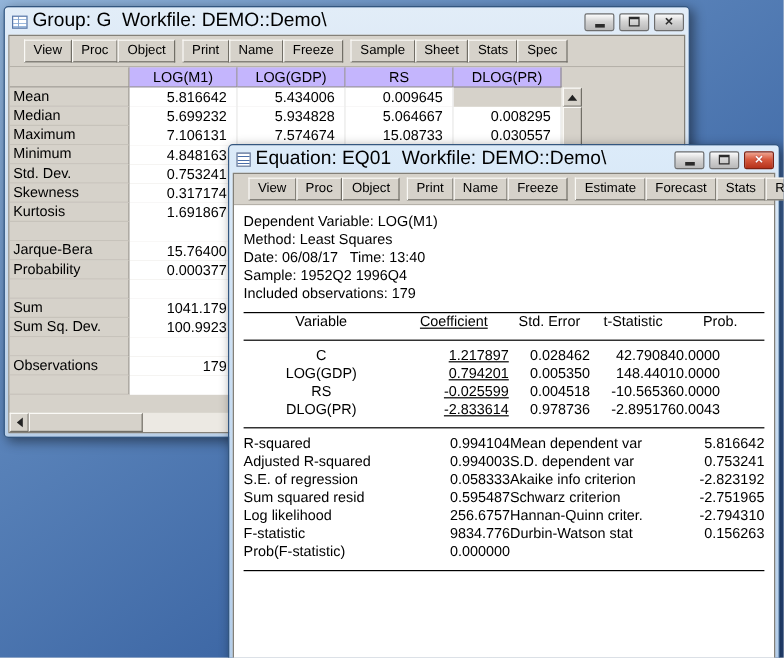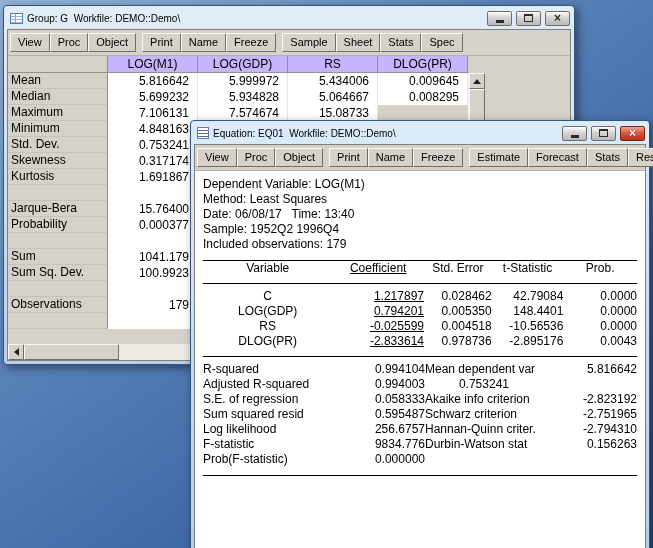--- a/index.html
+++ b/index.html
@@ -7,38 +7,38 @@
   body{
     position:relative;
     font-family:"Liberation Sans","DejaVu Sans",sans-serif;
     background:linear-gradient(145deg,#93b5da 0%,#5b84ba 35%,#3c66a4 70%,#2b4f8c 100%);
   }
   .window{position:absolute;border:1px solid #33567f;border-radius:4px;box-shadow:3px 3px 10px rgba(0,0,0,.45);padding:3px;}
   .w1{left:3px;top:5px;width:572px;height:360px;background:linear-gradient(#e2edf8,#b9cfe7);z-index:1;}
   .w2{left:190px;top:120px;width:460px;height:440px;background:linear-gradient(#dcebf9,#b3cde9);z-index:2;}
 
   .titlebar{height:20px;display:flex;align-items:center;gap:4px;padding:0 1px 2px 3px;}
-  .title{font-size:10px;color:#000;flex:1;white-space:pre;overflow:hidden;}
+  .title{font-size:16px;color:#000;flex:1;white-space:pre;overflow:hidden;}
   .tb-btn{width:25px;height:15px;border:1px solid #6e6e6e;border-radius:2px;
     background:linear-gradient(#fdfdfd,#d4d4d4 45%,#b9b9b9);display:flex;align-items:center;justify-content:center;cursor:default;flex:0 0 auto;}
   .tb-btn.close-red{background:linear-gradient(#f0a693,#d85a3f 45%,#b5331c);border-color:#7d2112;}
   .min-glyph{width:8px;height:3px;background:#2b2b2b;margin-top:7px;}
   .max-glyph{width:9px;height:8px;border:1px solid #2b2b2b;border-top-width:2px;background:transparent;}
   .x-glyph{font-size:12px;font-weight:bold;line-height:1;color:#2b2b2b;}
   .close-red .x-glyph{color:#fff;text-shadow:0 0 1px #701;}
 
   .ico{flex:0 0 auto;}
   .group-ico{width:13px;height:11px;border:1px solid #5a78a8;background:
     linear-gradient(to right,transparent 4px,#89a6cc 4px,#89a6cc 5px,transparent 5px),
     repeating-linear-gradient(#ffffff 0 2px,#9ab8dd 2px 3px);}
   .eq-ico{width:12px;height:12px;border:1px solid #6b7b9a;background:
     repeating-linear-gradient(#ffffff 0 2px,#4a6ea8 2px 3px);}
 
   .win-body{background:#d6d2ca;border:1px solid #838078;display:flex;flex-direction:column;height:calc(100% - 20px);}
-  .toolbar{display:flex;align-items:center;padding:3px 2px;background:#d6d2ca;border-bottom:1px solid #b5b1a9;flex:0 0 auto;}
+  .toolbar{display:flex;align-items:center;padding:3px 12px;background:#d6d2ca;border-bottom:1px solid #b5b1a9;flex:0 0 auto;}
   .tgroup{display:flex;margin-right:6px;}
   .tool-btn{font-size:11px;font-family:inherit;color:#000;padding:2px 7px 3px;background:#d6d2ca;
     border:1px solid;border-color:#faf9f6 #716e66 #716e66 #faf9f6;cursor:default;white-space:nowrap;}
 
   
   .sheet-area{position:relative;flex:1;display:flex;flex-direction:column;overflow:hidden;background:#d6d2ca;}
   .sheet{position:relative;width:476px;flex:0 0 auto;}
   .g-header{display:flex;height:17px;}
   .g-cols{display:contents;}
   .g-corner{width:100px;background:#d6d2ca;border-right:1px solid #94918a;border-bottom:1px solid #94918a;}
@@ -70,21 +70,21 @@
   .r3{margin-top:7px;}
   .r4{margin-top:8px;}
   .coef-head{display:flex;height:15px;line-height:15px;}
   .coef-head>div{text-align:center;}
   .coef-body{margin-top:5px;}
   .coef-row{display:flex;height:15px;line-height:15px;}
   .c-var{width:130px;text-align:center;}
   .c-coef{width:92px;text-align:right;text-decoration:underline;}
   .c-se{width:68px;text-align:right;}
   .c-t{width:72px;text-align:right;}
-  .c-p{width:74px;text-align:right;}
+  .c-p{width:74px;text-align:left;}
   .sum-body{margin-top:5px;}
   .sum-row{display:flex;height:15px;line-height:15px;}
   .s-ll{width:140px;}
   .s-lv{width:82px;text-align:right;}
   .s-rl{flex:1;padding-left:0;white-space:nowrap;}
   .s-rv{width:84px;text-align:right;}
 </style>
 </head>
 <body>
 
@@ -125,38 +125,38 @@
       <div class="sheet">
         <div class="g-header">
           <div class="g-corner"></div>
           <span class="g-cols"><div class="g-col">LOG(M1)</div><div class="g-col">LOG(GDP)</div><div class="g-col">RS</div><div class="g-col">DLOG(PR)</div></span>
         </div>
         <div class="g-rows">
 
             <div class="g-row">
               <div class="g-label">Mean</div>
               <div class="g-cell">5.816642</div>
-              <div class="g-cell">5.999972</div>
               <div class="g-cell">5.434006</div>
               <div class="g-cell">0.009645</div>
             </div>
 
             <div class="g-row">
               <div class="g-label">Median</div>
               <div class="g-cell">5.699232</div>
               <div class="g-cell">5.934828</div>
               <div class="g-cell">5.064667</div>
               <div class="g-cell">0.008295</div>
             </div>
 
             <div class="g-row">
               <div class="g-label">Maximum</div>
               <div class="g-cell">7.106131</div>
               <div class="g-cell">7.574674</div>
               <div class="g-cell">15.08733</div>
+              <div class="g-cell">0.030557</div>
             </div>
 
             <div class="g-row">
               <div class="g-label">Minimum</div>
               <div class="g-cell">4.848163</div>
               <div class="g-cell"></div>
               <div class="g-cell"></div>
               <div class="g-cell"></div>
             </div>
 
@@ -367,20 +367,21 @@
           <div class="sum-row">
             <div class="s-ll">R-squared</div>
             <div class="s-lv">0.994104</div>
             <div class="s-rl">Mean dependent var</div>
             <div class="s-rv">5.816642</div>
           </div>
 
           <div class="sum-row">
             <div class="s-ll">Adjusted R-squared</div>
             <div class="s-lv">0.994003</div>
+            <div class="s-rl">S.D. dependent var</div>
             <div class="s-rv">0.753241</div>
           </div>
 
           <div class="sum-row">
             <div class="s-ll">S.E. of regression</div>
             <div class="s-lv">0.058333</div>
             <div class="s-rl">Akaike info criterion</div>
             <div class="s-rv">-2.823192</div>
           </div>
 

